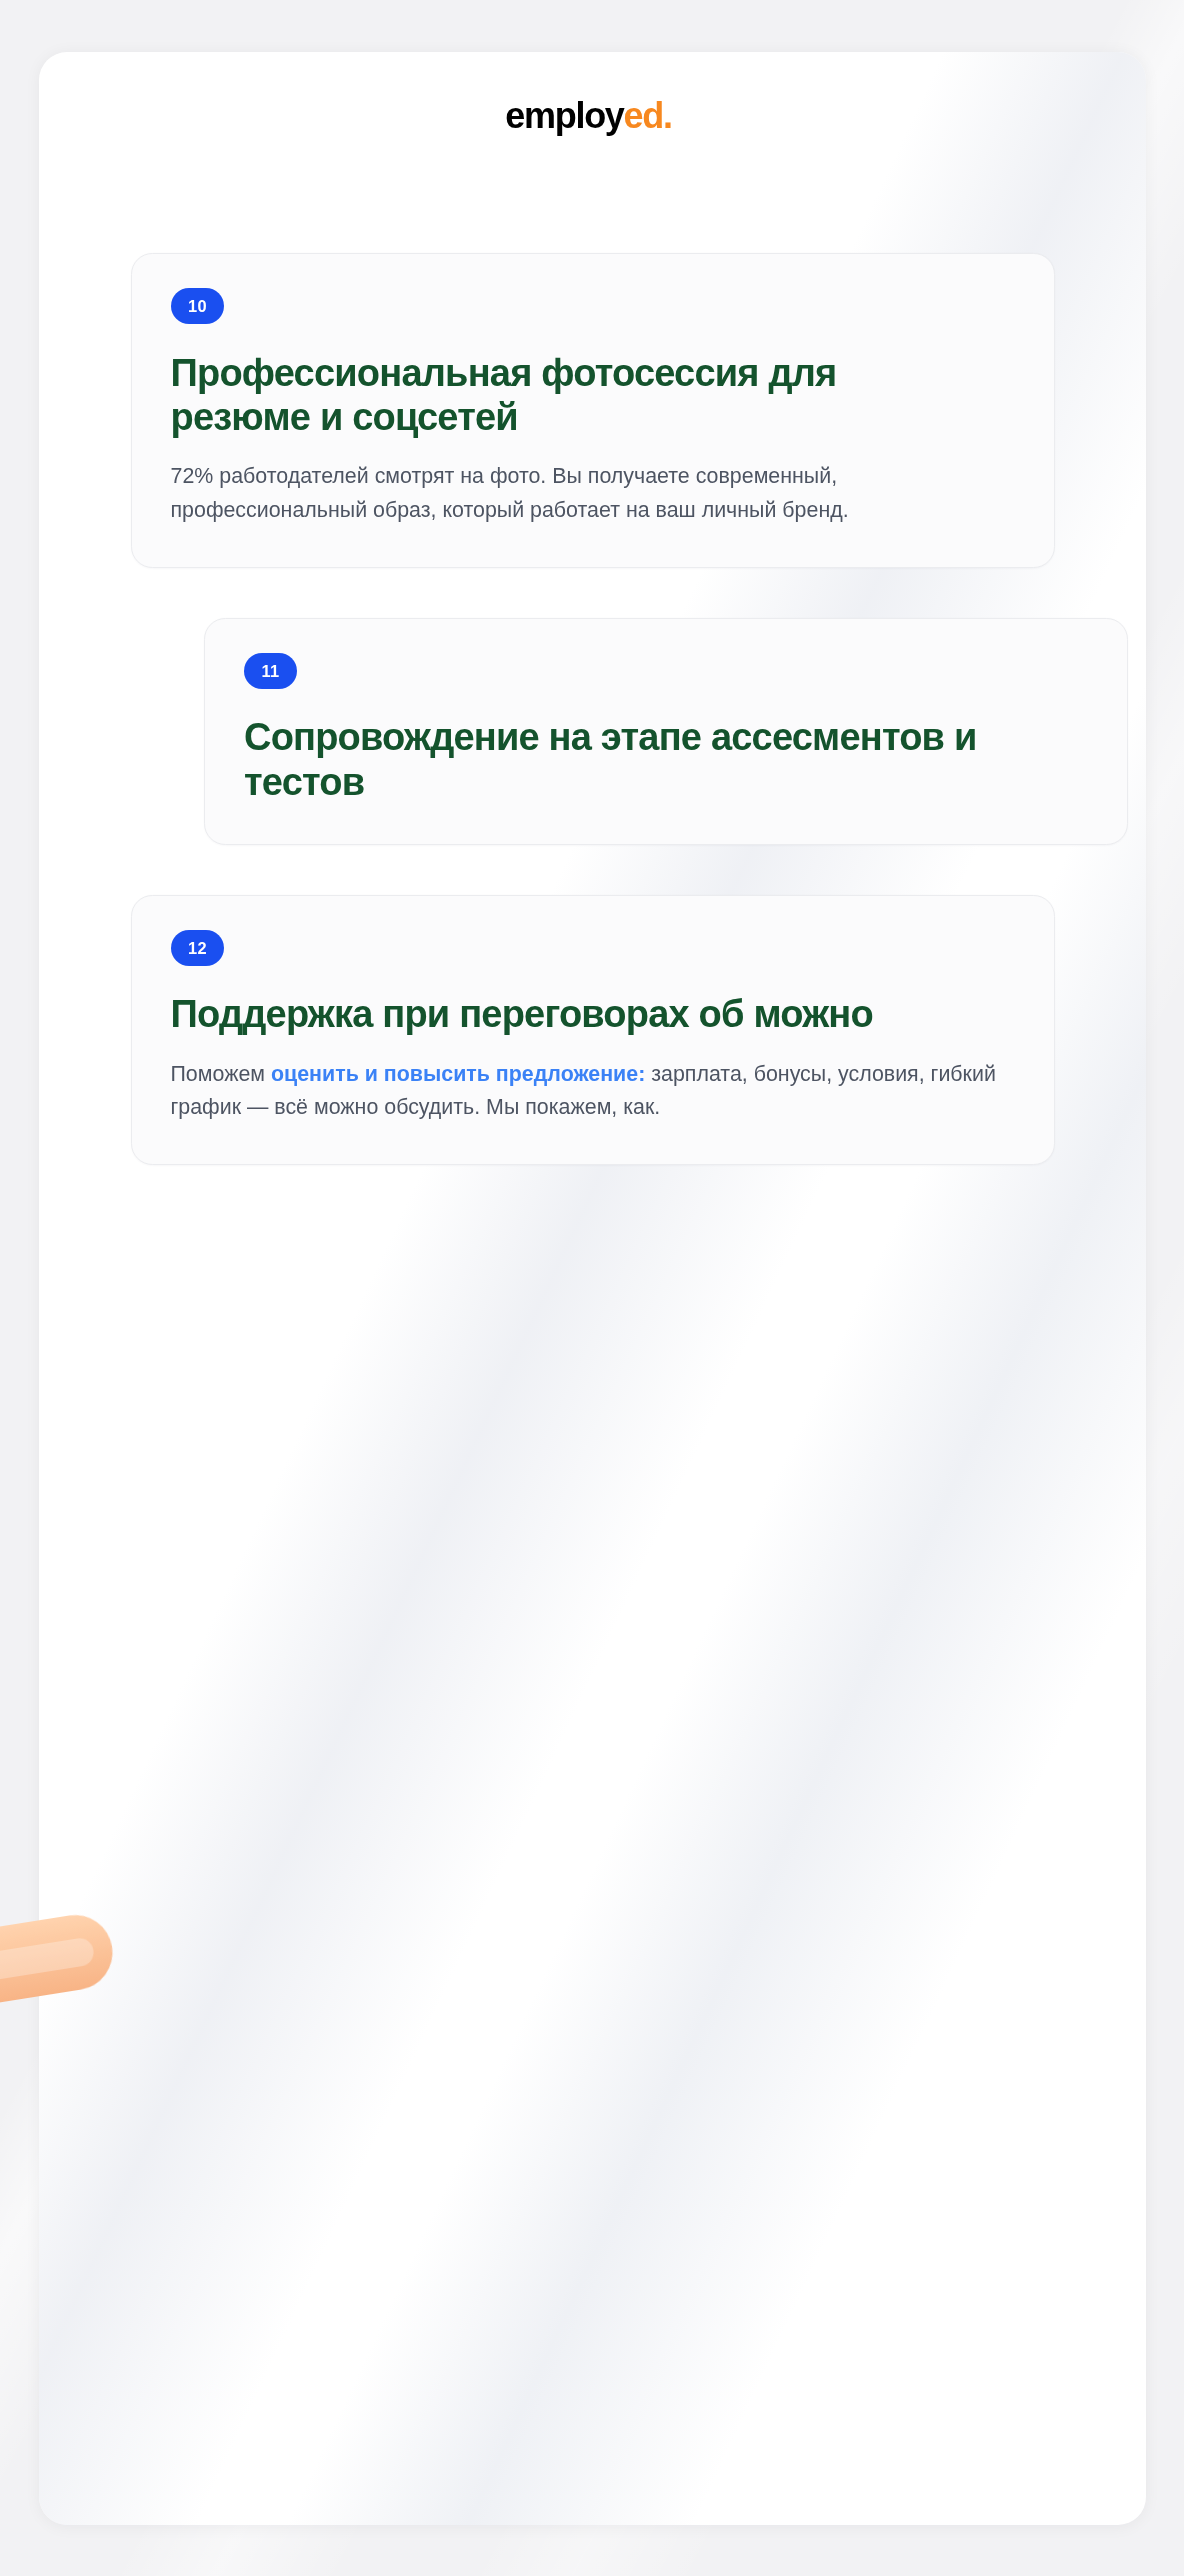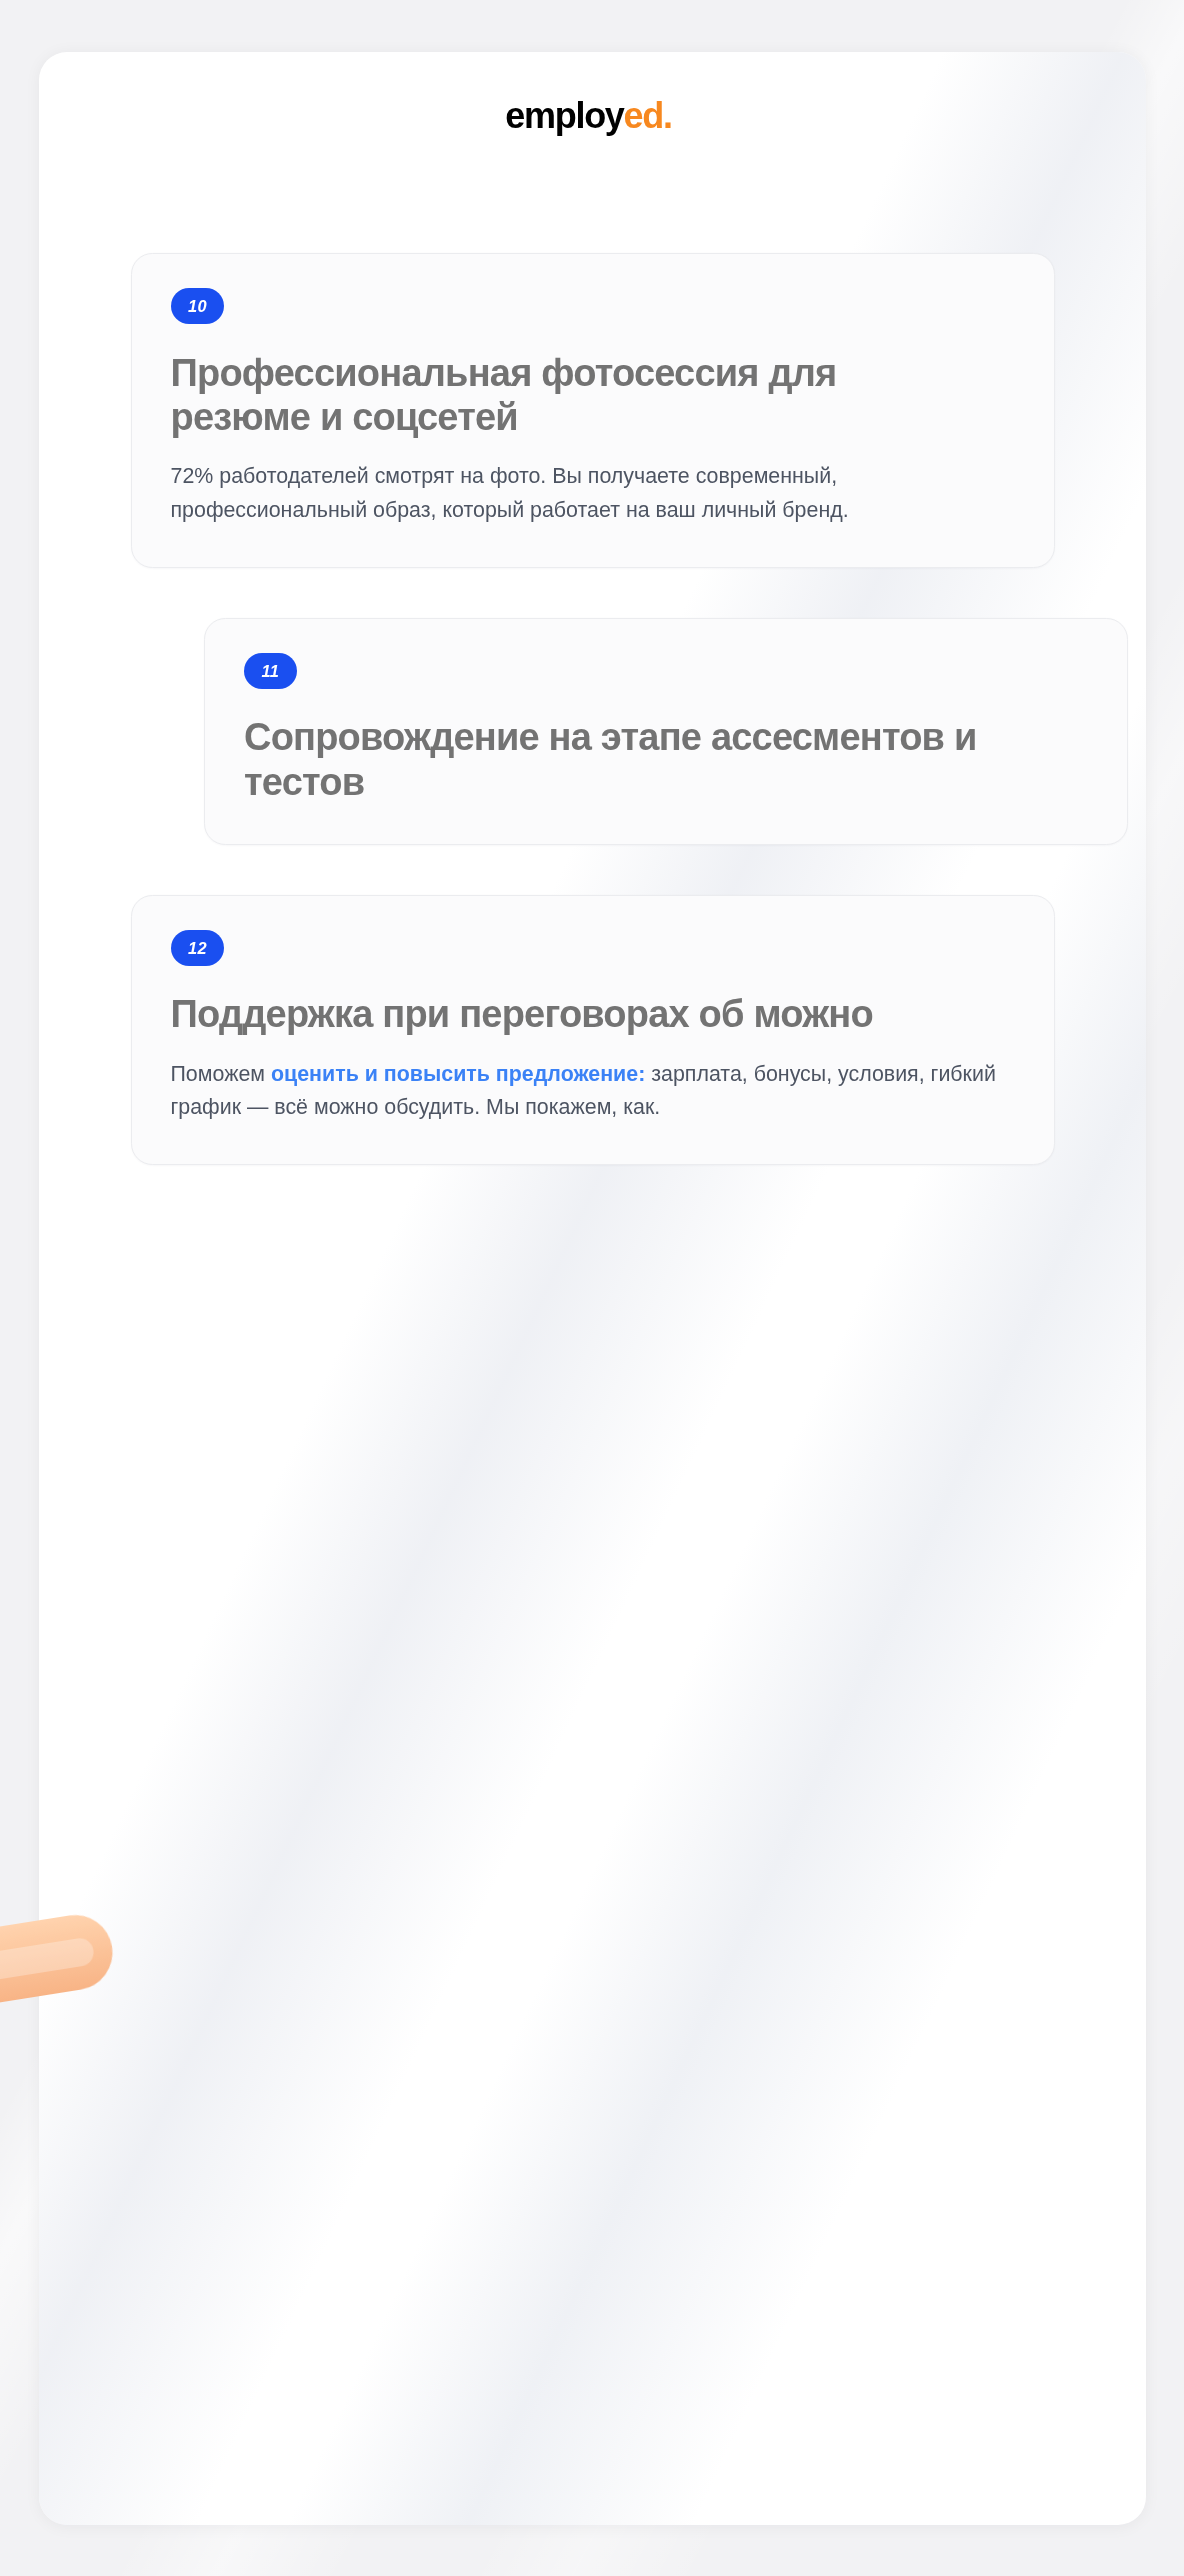--- a/index.html
+++ b/index.html
@@ -91,29 +91,28 @@
   .badge {
     display: inline-block;
     background: #1a4ff0;
     color: #ffffff;
     font-size: 16.4px;
     font-weight: 700;
     line-height: 1;
     padding: 10px 17.6px;
     border-radius: 628px;
     letter-spacing: 0.2px;
-    font-style: italic;
   }
 
   .card-title {
     margin: 26.4px 0 0 0;
     font-size: 38px;
     line-height: 1.16;
     font-weight: 700;
-    color: #737373;
+    color: #14532d;
     letter-spacing: -0.8px;
     max-width: 786px;
   }
 
   .card-body {
     margin: 21.4px 0 0 0;
     font-size: 21.4px;
     line-height: 1.55;
     color: #4d5462;
     max-width: 830px;

